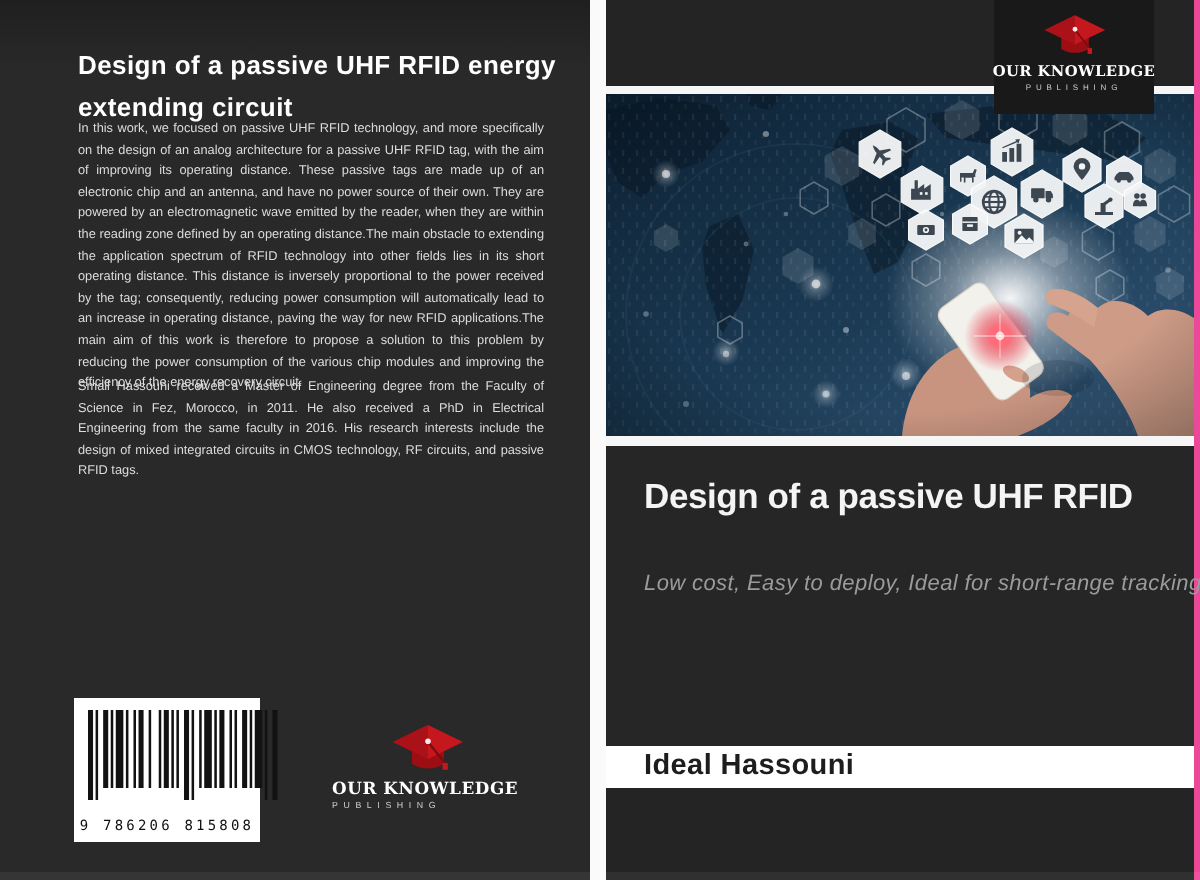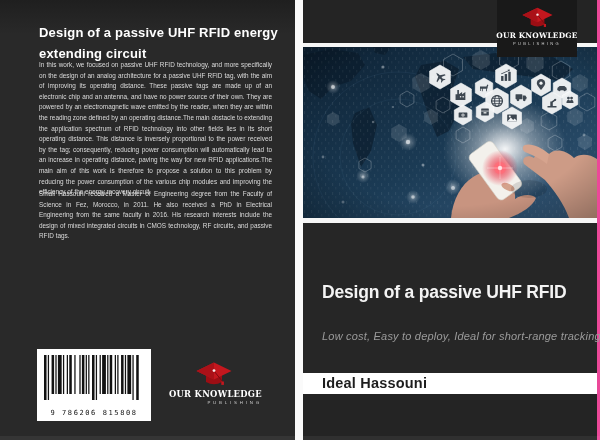--- a/index.html
+++ b/index.html
@@ -9,27 +9,27 @@
   
   .back-panel{position:absolute;left:0;top:0;width:295px;height:440px;
               background:linear-gradient(180deg,#1f1f1f 0px,#292929 34px,#292929 100%);}
   .back-title{position:absolute;left:39px;top:22px;color:#ffffff;font-weight:bold;
               font-size:13px;line-height:21px;letter-spacing:.2px;}
   .back-title div{white-space:nowrap;}
   .back-desc{position:absolute;left:39px;top:60px;width:233px;color:#dcdcdc;
              font-size:6.4px;line-height:10.6px;text-align:justify;}
   .back-bio{position:absolute;left:39px;top:189px;width:233px;color:#dcdcdc;
             font-size:6.4px;line-height:10.6px;text-align:justify;}
-  .barcode-box{position:absolute;left:37px;top:349px;width:114px;height:72px;background:#ffffff;}
+  .barcode-box{position:absolute;left:37px;top:349px;width:93px;height:72px;background:#ffffff;}
   .barcode-box svg{position:absolute;left:7px;top:6px;}
   .barcode-number{position:absolute;left:0;right:0;bottom:4px;text-align:center;color:#111111;
                   font-family:"DejaVu Sans Mono",monospace;font-size:7px;letter-spacing:1.6px;}
 
   
-  .pub-logo{text-align:right;}
+  .pub-logo{text-align:left;}
   .pub-logo .cap{display:block;margin:0 auto 2px auto;}
   .pub-name{font-family:"DejaVu Serif",serif;font-weight:bold;color:#ffffff;white-space:nowrap;}
   .pub-sub{color:#cfcfcf;white-space:nowrap;}
   .back-logo{position:absolute;left:166px;top:362px;width:96px;}
   .back-logo .pub-name{font-size:8.4px;letter-spacing:.3px;}
   .back-logo .pub-sub{font-size:4.4px;letter-spacing:2.8px;margin-top:1px;}
 
   
   .spine{position:absolute;left:295px;top:0;width:8px;height:440px;background:#fafafa;}
 
@@ -37,21 +37,21 @@
   .front-panel{position:absolute;left:303px;top:0;width:294px;height:440px;background:#262626;}
   .front-topband{position:absolute;left:0;top:0;width:294px;height:43px;background:#242424;}
   .hline1{position:absolute;left:0;top:43px;width:294px;height:4px;background:#f6f6f6;}
   .front-logo-box{position:absolute;left:194px;top:0;width:80px;height:57px;background:#191919;
                   z-index:3;display:flex;flex-direction:column;align-items:center;
                   justify-content:flex-start;padding-top:7px;box-sizing:border-box;}
   .front-logo-box .pub-name{font-size:7.4px;letter-spacing:.2px;}
   .front-logo-box .pub-sub{font-size:4px;letter-spacing:2.4px;margin-top:1px;}
   .hero{position:absolute;left:0;top:47px;width:294px;height:171px;}
   .hline2{position:absolute;left:0;top:218px;width:294px;height:5px;background:#f6f6f6;}
-  .front-title-area{position:absolute;left:0;top:223px;width:294px;height:150px;background:#262626;margin-top:44px;}
+  .front-title-area{position:absolute;left:0;top:223px;width:294px;height:150px;background:#262626;}
   .front-title{position:absolute;left:19px;top:14px;color:#f4f4f4;font-weight:bold;
                font-size:17.5px;line-height:22px;letter-spacing:-0.2px;}
   .front-title div{white-space:nowrap;}
   .front-subtitle{position:absolute;left:19px;top:63px;color:#9b9b9b;font-style:italic;
                   font-size:11px;letter-spacing:.2px;white-space:nowrap;}
   .author-band{position:absolute;left:0;top:373px;width:294px;height:21px;background:#ffffff;}
   .author-name{position:absolute;left:19px;top:0;line-height:21px;color:#1d1d1d;
                font-weight:bold;font-size:14.5px;letter-spacing:.2px;white-space:nowrap;}
   .front-bottom{position:absolute;left:0;top:394px;width:294px;height:46px;background:#242424;}
 

